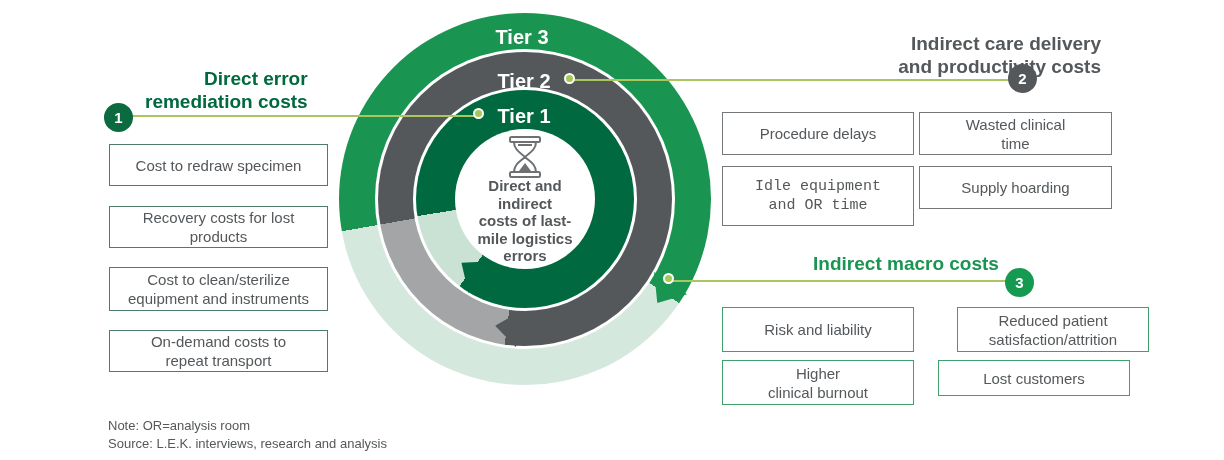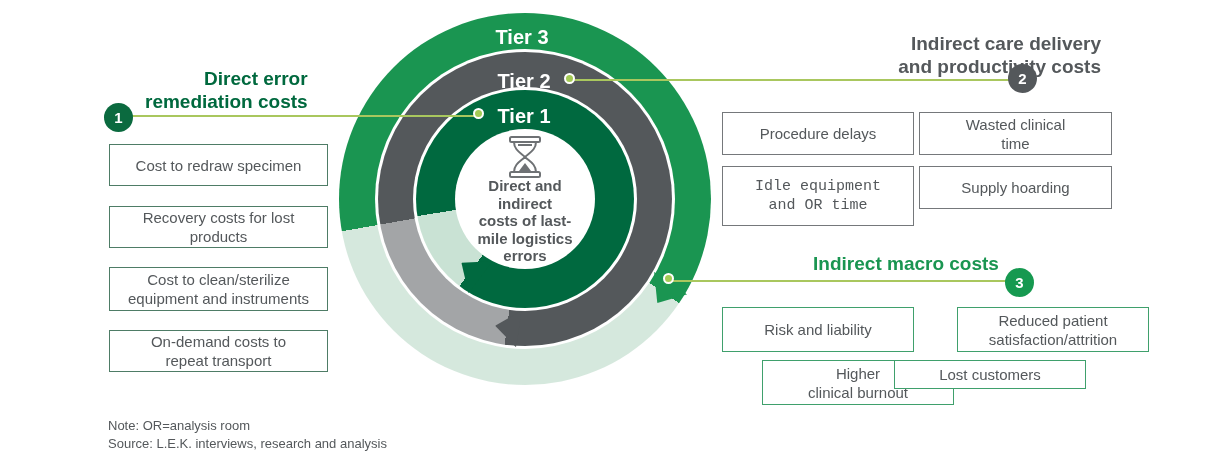--- a/index.html
+++ b/index.html
@@ -109,20 +109,20 @@
 time</div>
   <div class="abs box bdr-gray" style="left:722px;top:166px;width:192px;height:60px;font-family:Liberation Mono, monospace;">Idle equipment
 and OR time</div>
   <div class="abs box bdr-gray" style="left:919px;top:166px;width:193px;height:43px;">Supply hoarding</div>
 
   <div class="abs h-group h3c" style="left:701px;top:252px;width:410px;">Indirect macro costs</div>
   <div class="abs badge badge3" style="left:1005px;top:268px;">3</div>
   <div class="abs box bdr-green" style="left:722px;top:307px;width:192px;height:45px;">Risk and liability</div>
   <div class="abs box bdr-green" style="left:918px;top:307px;width:192px;height:45px;margin-left:39px;">Reduced patient
 satisfaction/attrition</div>
-  <div class="abs box bdr-green" style="left:722px;top:360px;width:192px;height:45px;margin-left:40px;">Higher
+  <div class="abs box bdr-green" style="left:722px;top:360px;width:192px;height:45px;">Higher
 clinical burnout</div>
-  <div class="abs box bdr-green" style="left:894px;top:360px;width:192px;height:29px;">Lost customers</div>
+  <div class="abs box bdr-green" style="left:938px;top:360px;width:192px;height:36px;">Lost customers</div>
 
   <div class="abs footer-text" style="left:108px;top:417px;">Note: OR=analysis room</div>
   <div class="abs footer-text" style="left:108px;top:435px;">Source: L.E.K. interviews, research and analysis</div>
 
 </div>
 
 </body></html>

